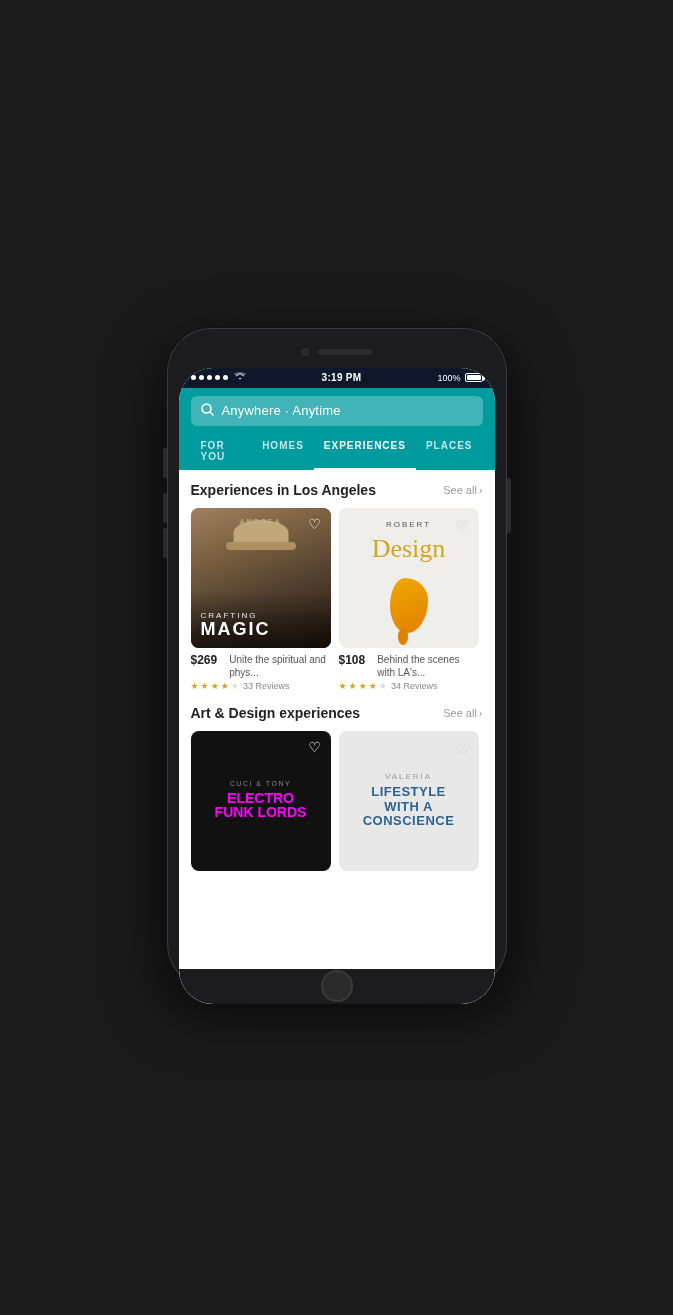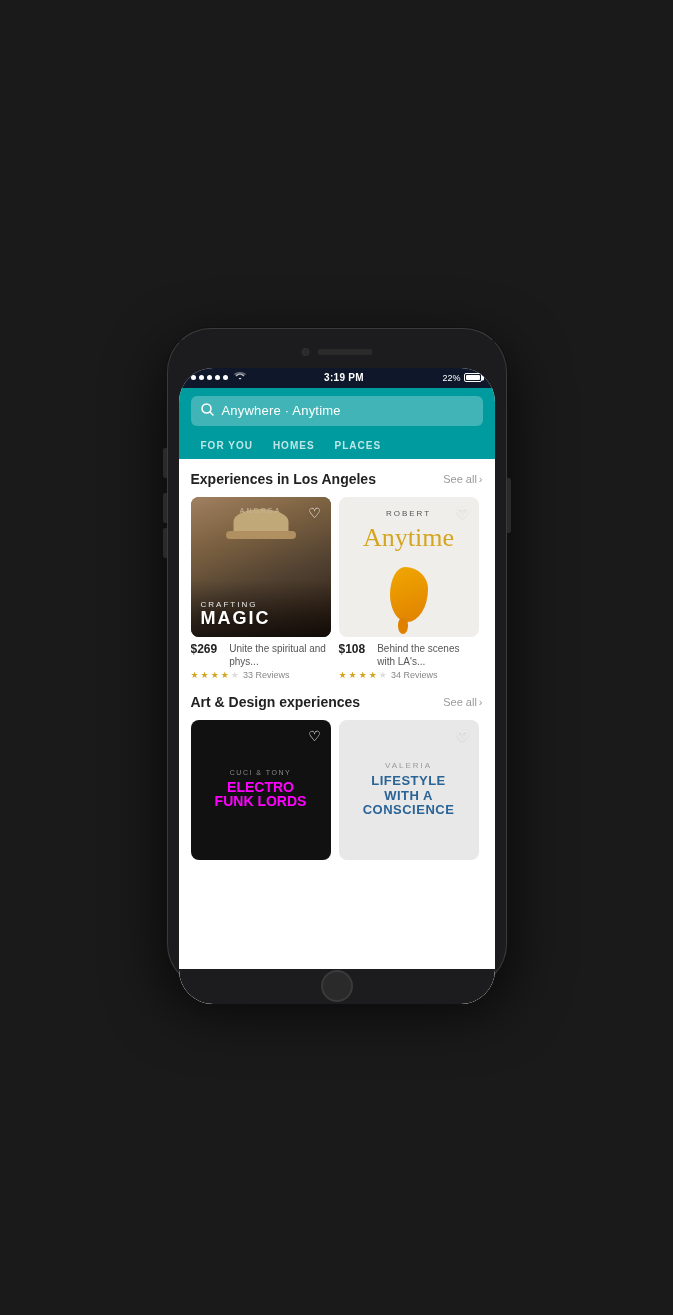--- a/index.html
+++ b/index.html
@@ -439,21 +439,21 @@
         <span class="wifi-icon">
           <svg width="12" height="9" viewBox="0 0 12 9" fill="white">
             <path d="M6 7.5l1.5-1.5h-3L6 7.5z"></path>
             <path d="M2.5 4.5C3.6 3.4 5 2.8 6 2.8s2.4.6 3.5 1.7l1-1C9.1 2.1 7.6 1.3 6 1.3S2.9 2.1 1.5 3.5l1 1z" opacity="0.7"></path>
             <path d="M0 2C1.6 0.7 3.7 0 6 0s4.4.7 6 2l-1 1C9.6 1.7 7.9 1 6 1S2.4 1.7 1 3L0 2z" opacity="0.4"></path>
           </svg>
         </span>
       </div>
       <div class="status-time">3:19 PM</div>
       <div class="status-right">
-        <span>22%</span>
+        <span>100%</span>
         <div class="battery-icon">
           <div class="battery-body">
             <div class="battery-fill"></div>
           </div>
         </div>
       </div>
     </div>
 
     <div class="app-header">
       <div class="search-bar">
@@ -461,20 +461,21 @@
           <svg width="13" height="13" viewBox="0 0 13 13" fill="none">
             <circle cx="5.5" cy="5.5" r="4.5" stroke="white" stroke-width="1.5"></circle>
             <line x1="9" y1="9" x2="12" y2="12" stroke="white" stroke-width="1.5" stroke-linecap="round"></line>
           </svg>
         </span>
         <span class="search-text">Anywhere · Anytime</span>
       </div>
       <div class="nav-tabs">
         <div class="nav-tab">FOR YOU</div>
         <div class="nav-tab">HOMES</div>
+        <div class="nav-tab active">EXPERIENCES</div>
         <div class="nav-tab">PLACES</div>
       </div>
     </div>
 
     <div class="content">
 
       <div class="section">
         <div class="section-header">
           <span class="section-title">Experiences in Los Angeles</span>
           <span class="see-all">
@@ -515,21 +516,21 @@
               <span class="review-count">33 Reviews</span>
             </div>
           </div>
 
           <div class="card">
             <div class="card-image">
               <div class="card-image-inner card-juiced">
 
                 <div style="position:absolute;top:12px;left:50%;transform:translateX(-50%);font-size:8px;letter-spacing:2px;color:#555;text-transform:uppercase;white-space:nowrap;font-weight:500;z-index:3;">ROBERT</div>
 
-                <div style="position:absolute;top:26px;left:50%;transform:translateX(-50%);font-family:'Brush Script MT',cursive;font-size:26px;color:#d4a520;white-space:nowrap;z-index:3;">Anytime</div>
+                <div style="position:absolute;top:26px;left:50%;transform:translateX(-50%);font-family:'Brush Script MT',cursive;font-size:26px;color:#d4a520;white-space:nowrap;z-index:3;">Design</div>
 
                 <div style="position:absolute;bottom:15px;left:50%;transform:translateX(-50%);z-index:2;">
                   <div style="width:38px;height:55px;background:linear-gradient(160deg,#f0a800,#e08000);border-radius:40% 60% 55% 45% / 50% 40% 60% 50%;position:relative;">
                     <div style="position:absolute;bottom:-12px;left:8px;width:10px;height:16px;background:#e08000;border-radius:50% 50% 60% 60%;"></div>
                   </div>
                 </div>
                 <div class="heart-btn">♡</div>
               </div>
             </div>
             <div class="card-price-row">

